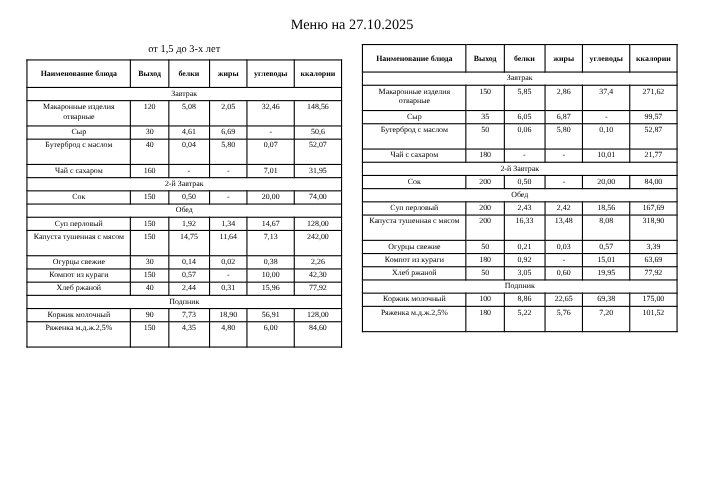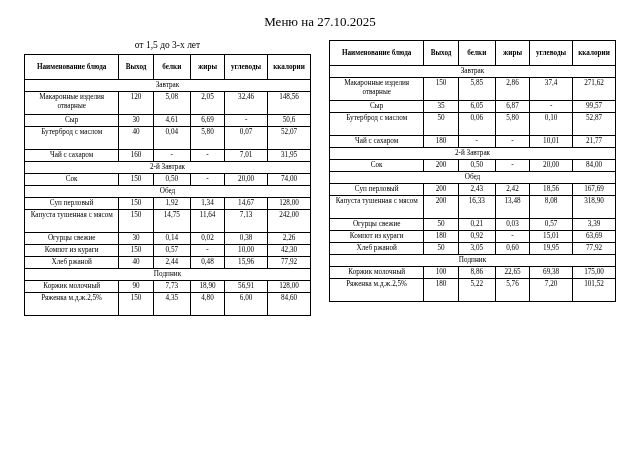--- a/index.html
+++ b/index.html
@@ -186,21 +186,21 @@
               <td class="num">150</td>
               <td class="num">0,57</td>
               <td class="num">-</td>
               <td class="num">10,00</td>
               <td class="num">42,30</td>
             </tr>
             <tr>
               <td class="name">Хлеб ржаной</td>
               <td class="num">40</td>
               <td class="num">2,44</td>
-              <td class="num">0,48</td>
+              <td class="num">0,31</td>
               <td class="num">15,96</td>
               <td class="num">77,92</td>
             </tr>
             <tr class="section">
               <td colspan="6">Подпник</td>
             </tr>
             <tr>
               <td class="name">Коржик молочный</td>
               <td class="num">90</td>
               <td class="num">7,73</td>

